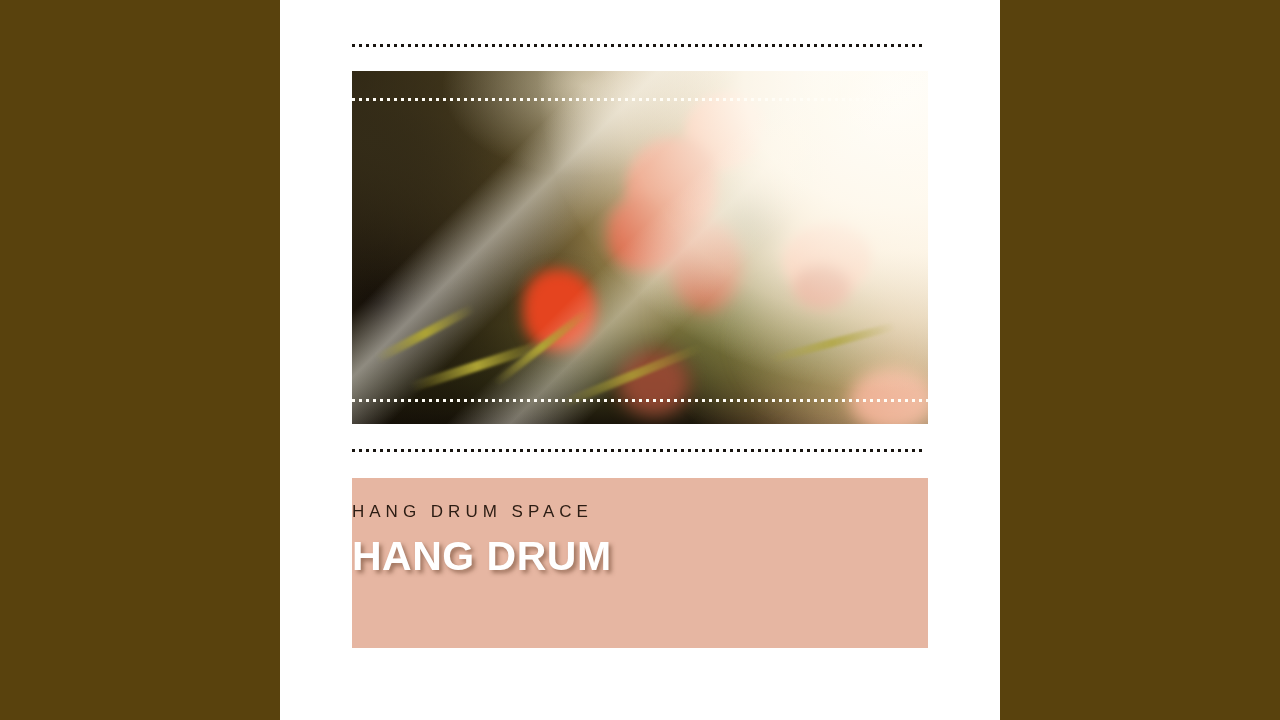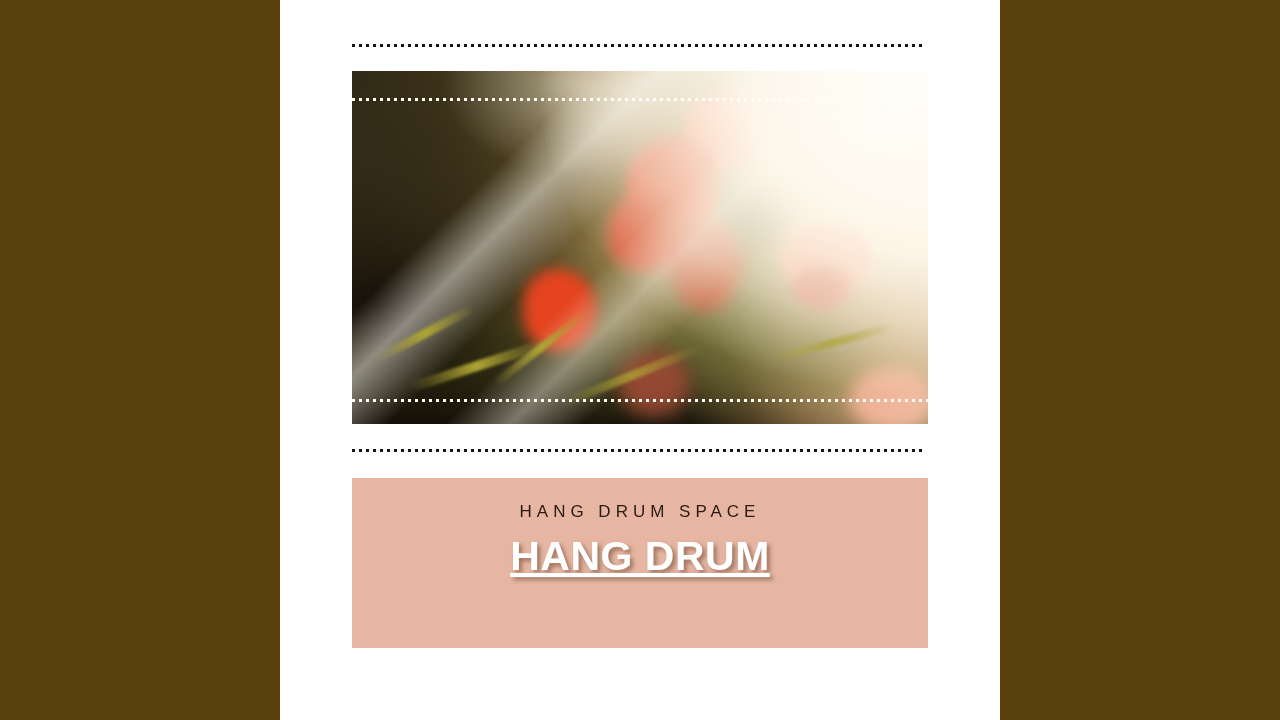--- a/index.html
+++ b/index.html
@@ -93,36 +93,34 @@
   .b2 { left: 55px;  top: 290px; width: 140px; height: 10px; transform: rotate(-18deg); }
   .b3 { left: 130px; top: 272px; width: 120px; height: 8px; transform: rotate(-38deg); }
   .b4 { left: 205px; top: 300px; width: 150px; height: 9px; transform: rotate(-22deg); opacity:.8; }
   .b5 { left: 415px; top: 268px; width: 130px; height: 8px; transform: rotate(-15deg); opacity:.7; }
 
   
   .panel {
     position: absolute; left: 352px; top: 478px;
     width: 576px; height: 170px;
     background: #e6b6a2;
-    text-align: center;
     box-sizing: border-box;
     padding-top: 24px;
   }
   .artist {
     font-size: 17px; font-weight: 500;
     letter-spacing: 5px;
     color: #2b1c13;
   }
   .title {
     margin: 13px 0 0 0;
     font-size: 41px; font-weight: 700;
     line-height: 43px; letter-spacing: 0.5px;
     color: #ffffff;
     text-shadow: 3px 3px 4px rgba(101,62,40,0.55);
-    text-decoration: underline;
   }
   .title span { display: block; }
 </style>
 </head>
 <body>
 
 <div class="stage">
 
   <div class="band left"></div>
   <div class="band right"></div>

